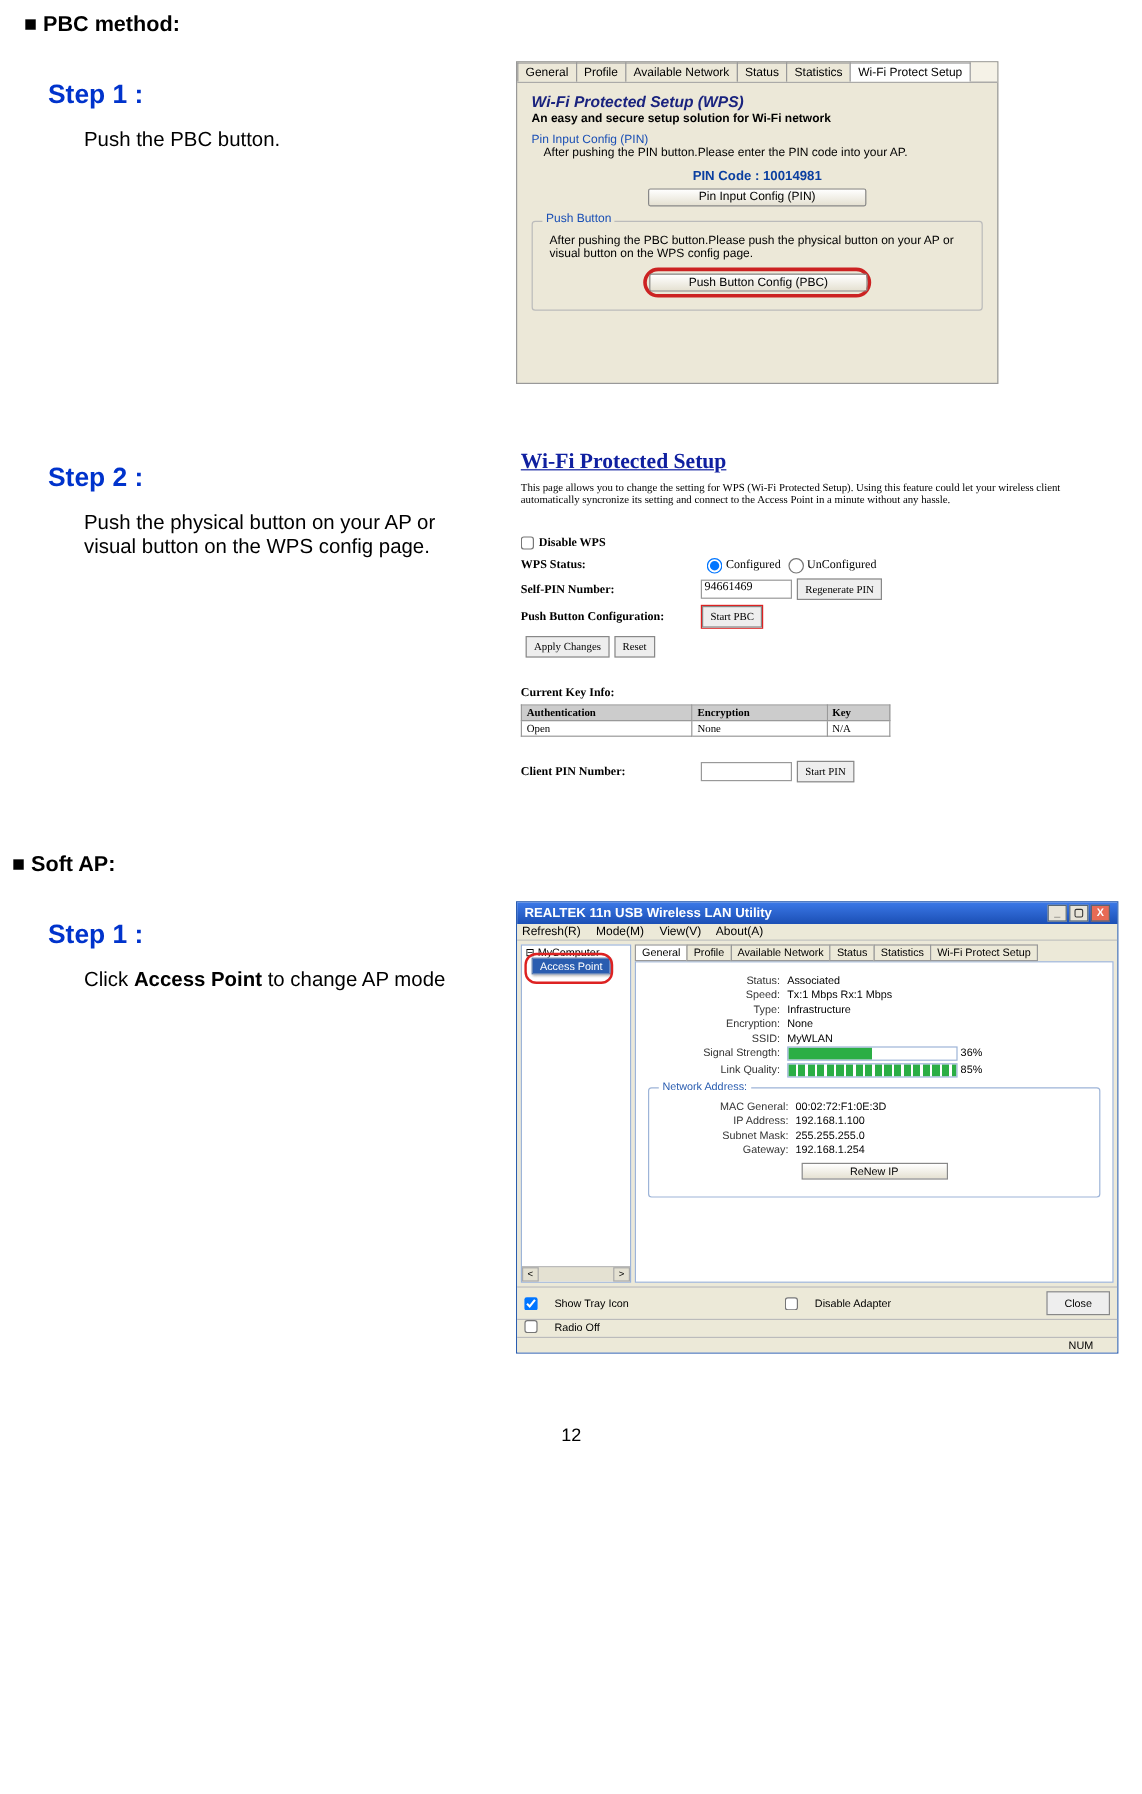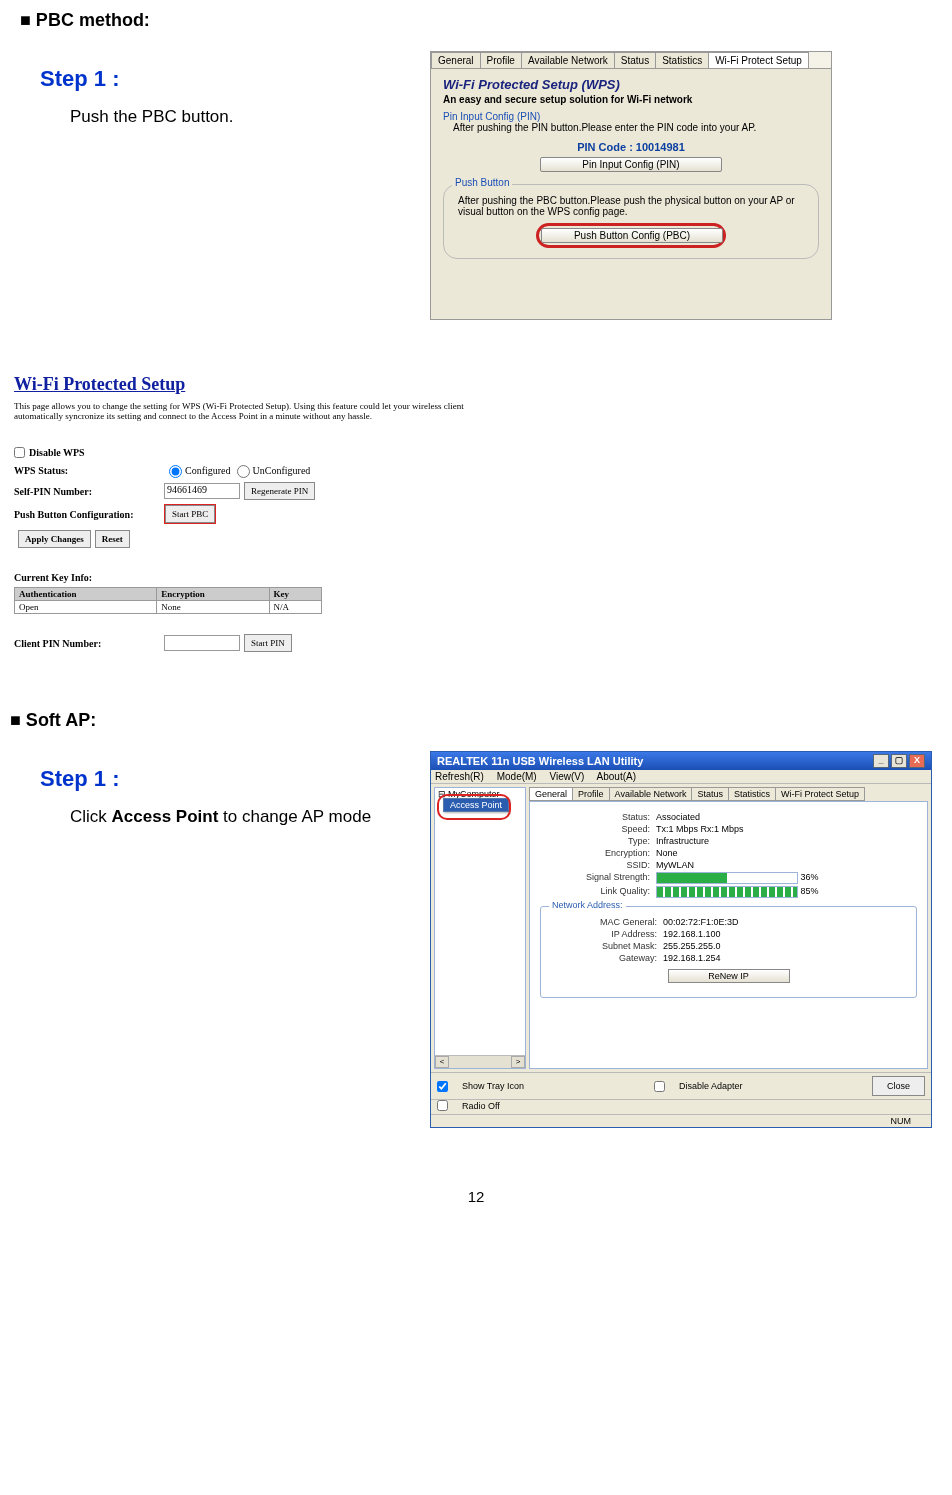--- a/index.html
+++ b/index.html
@@ -86,21 +86,21 @@
     font-size: 10px;
     margin-top: 2px;
   }
   .group-label {
     color: #1a4fb5;
     font-size: 10px;
     margin-top: 6px;
   }
   .group-box {
     border: 1px solid #bbb;
-    border-radius: 14px;
+    border-radius: 3px;
     position: relative;
     padding: 10px 14px;
     margin-top: 0;
   }
   .group-box .legend {
     position: absolute;
     top: -8px;
     left: 8px;
     background: #ece8d8;
     padding: 0 3px;
@@ -446,20 +446,24 @@
           <div class="red-circle-wrap">
             <div class="btn" style="width:160px;">Push Button Config (PBC)</div>
           </div>
         </div>
       </div>
     </div>
   </div>
 </div>
 
 <div class="row">
+  <div class="left-col">
+    <div class="step-title">Step 2 :</div>
+    <div class="step-body">Push the physical button on your AP or visual button on the WPS config page.</div>
+  </div>
   <div class="right-col">
 
     <div class="ap-page">
       <div class="ap-title">Wi-Fi Protected Setup</div>
       <div class="ap-desc">This page allows you to change the setting for WPS (Wi-Fi Protected Setup). Using this feature could let your wireless client automatically syncronize its setting and connect to the Access Point in a minute without any hassle.</div>
       <div class="ap-row">
         <input type="checkbox" style="">
         <span style="font-weight:bold;margin-left:4px;">Disable WPS</span>
       </div>
       <div class="ap-row">
@@ -473,21 +477,21 @@
         <div class="ap-label">Self-PIN Number:</div>
         <div class="ap-input">94661469</div>
         <div class="ap-btn">Regenerate PIN</div>
       </div>
       <div class="ap-row">
         <div class="ap-label">Push Button Configuration:</div>
         <span class="red-box">
           <span class="ap-btn" style="margin:0;">Start PBC</span>
         </span>
       </div>
-      <div class="ap-row" style="margin-top:6px;font-weight:bold;">
+      <div class="ap-row" style="margin-top:6px;">
         <span class="ap-btn">Apply Changes</span>
         <span class="ap-btn">Reset</span>
       </div>
       <div class="ap-row" style="margin-top:24px;">
         <div class="ap-label">Current Key Info:</div>
       </div>
       <table class="key-table">
         <tbody>
             <tr>
           <th>Authentication</th>

